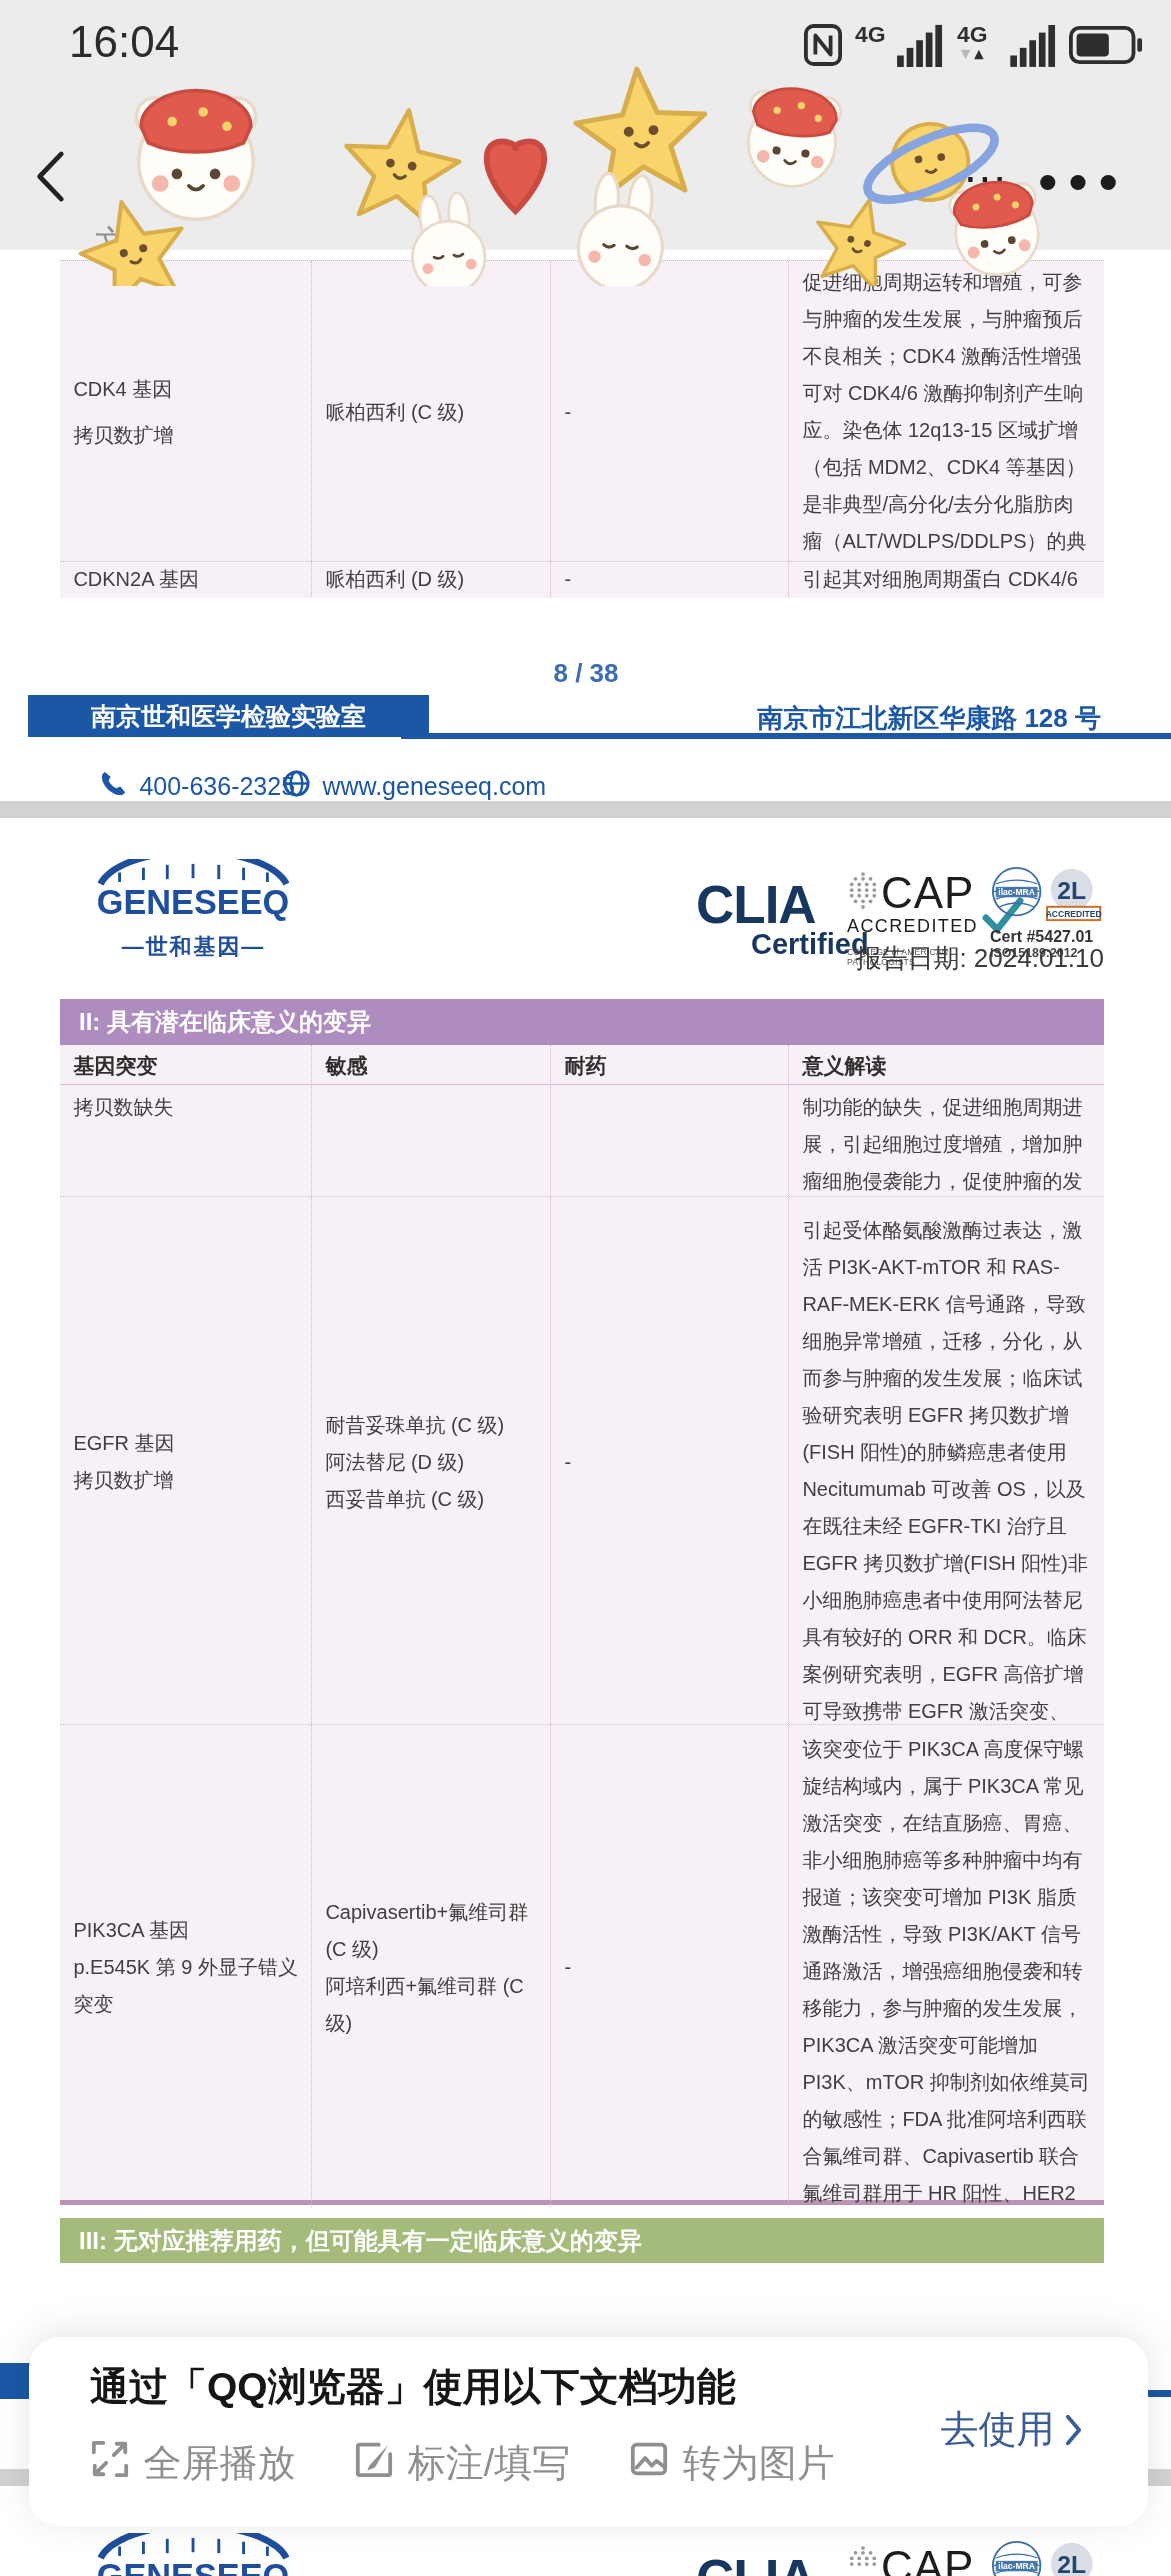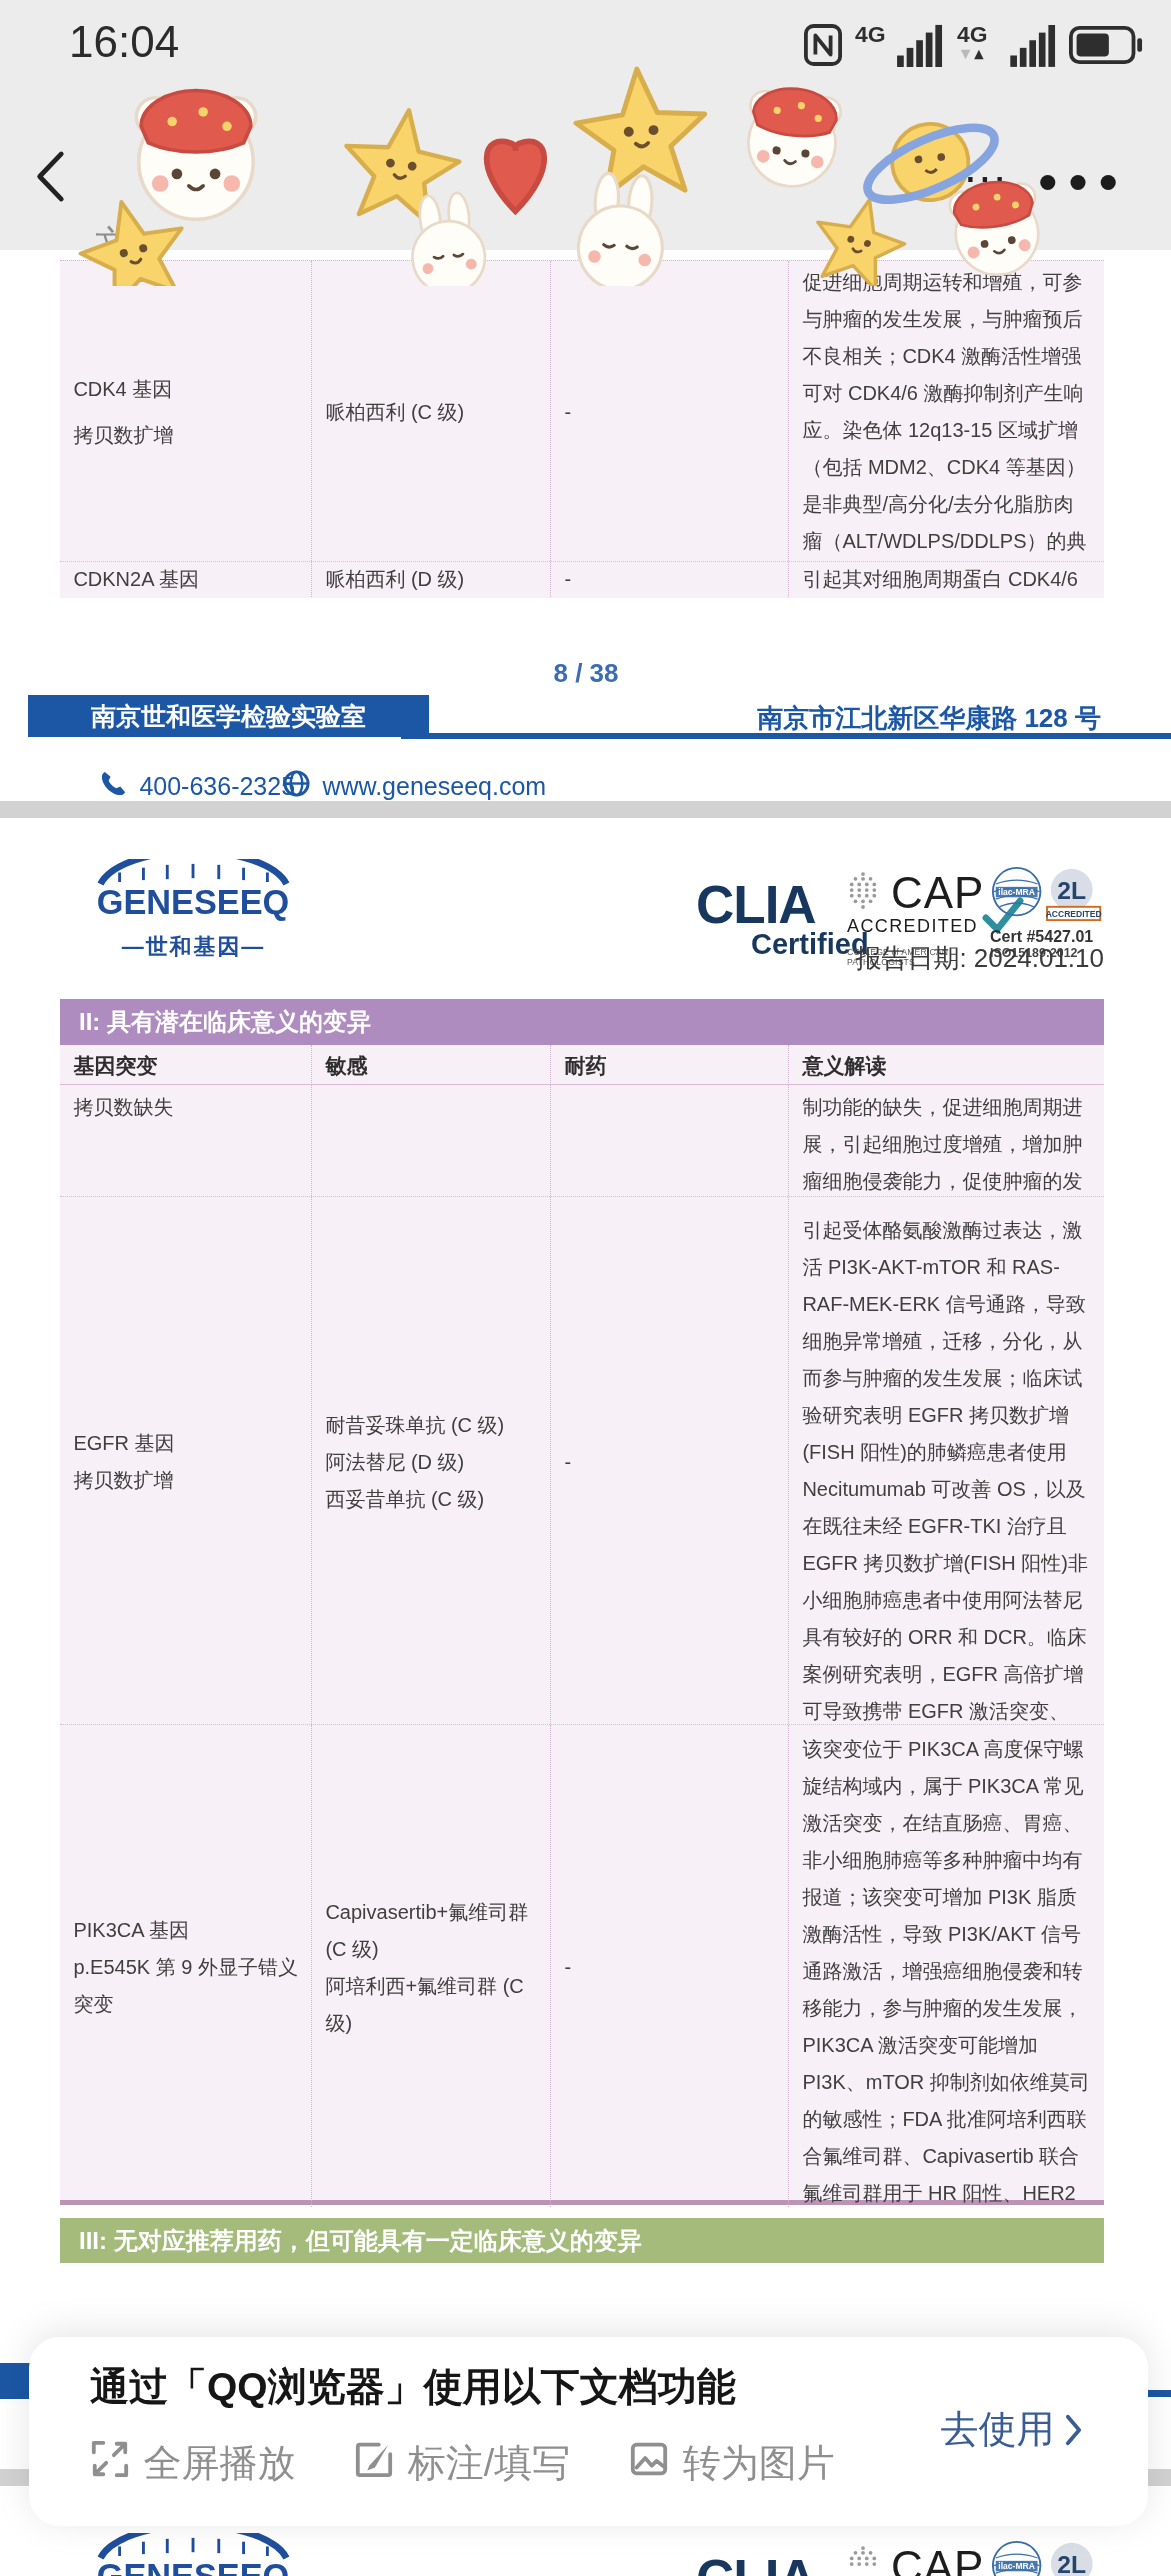--- a/index.html
+++ b/index.html
@@ -40,21 +40,21 @@
   .frow2 .itm{position:absolute;top:3.8px;display:flex;align-items:center;gap:11.4px;margin-top:19px;}
   .grayband{position:absolute;left:0;right:0;height:17px;background:#d2d2d2;}
   
   .logorow{position:absolute;left:0;right:0;height:114px;}
   .gslogo{position:absolute;left:91px;top:0;width:205px;text-align:center;}
   .gslogo .cn{font-size:22px;font-weight:bold;color:#1f4e9c;letter-spacing:1.9px;margin-top:1.9px;}
   .clia{position:absolute;left:696px;top:21px;color:#17375e;}
   .clia .l1{font-size:53px;font-weight:bold;letter-spacing:-1px;line-height:50px;}
   .clia .l2{font-size:29px;font-weight:bold;margin-left:55px;line-height:29px;}
   .cap{position:absolute;left:847px;top:11.4px;width:153px;color:#1d1d1d;}
-  .cap .row1{display:flex;align-items:center;gap:12px;}
+  .cap .row1{display:flex;align-items:center;gap:2px;}
   .cap .big{font-size:44px;letter-spacing:1px;line-height:42px;}
   .cap .acc{font-size:18px;letter-spacing:1.4px;line-height:21px;}
   .cap .tiny{font-size:8.6px;color:#555;margin-top:10px;letter-spacing:0.2px;}
   .capchk{position:absolute;left:135px;top:27px;}
   .a2la{position:absolute;left:990px;top:5.7px;width:124px;text-align:left;}
   .a2la .cert{font-size:16px;font-weight:bold;color:#333;margin-top:1.9px;}
   .a2la .iso{font-size:12.4px;font-weight:bold;color:#444;}
   .rptdate{position:absolute;right:68px;font-size:26px;color:#3a3a3a;}
   
   .secbar{position:absolute;left:60px;width:1025px;padding-left:19px;color:#fff;font-weight:bold;font-size:24px;display:flex;align-items:center;}

